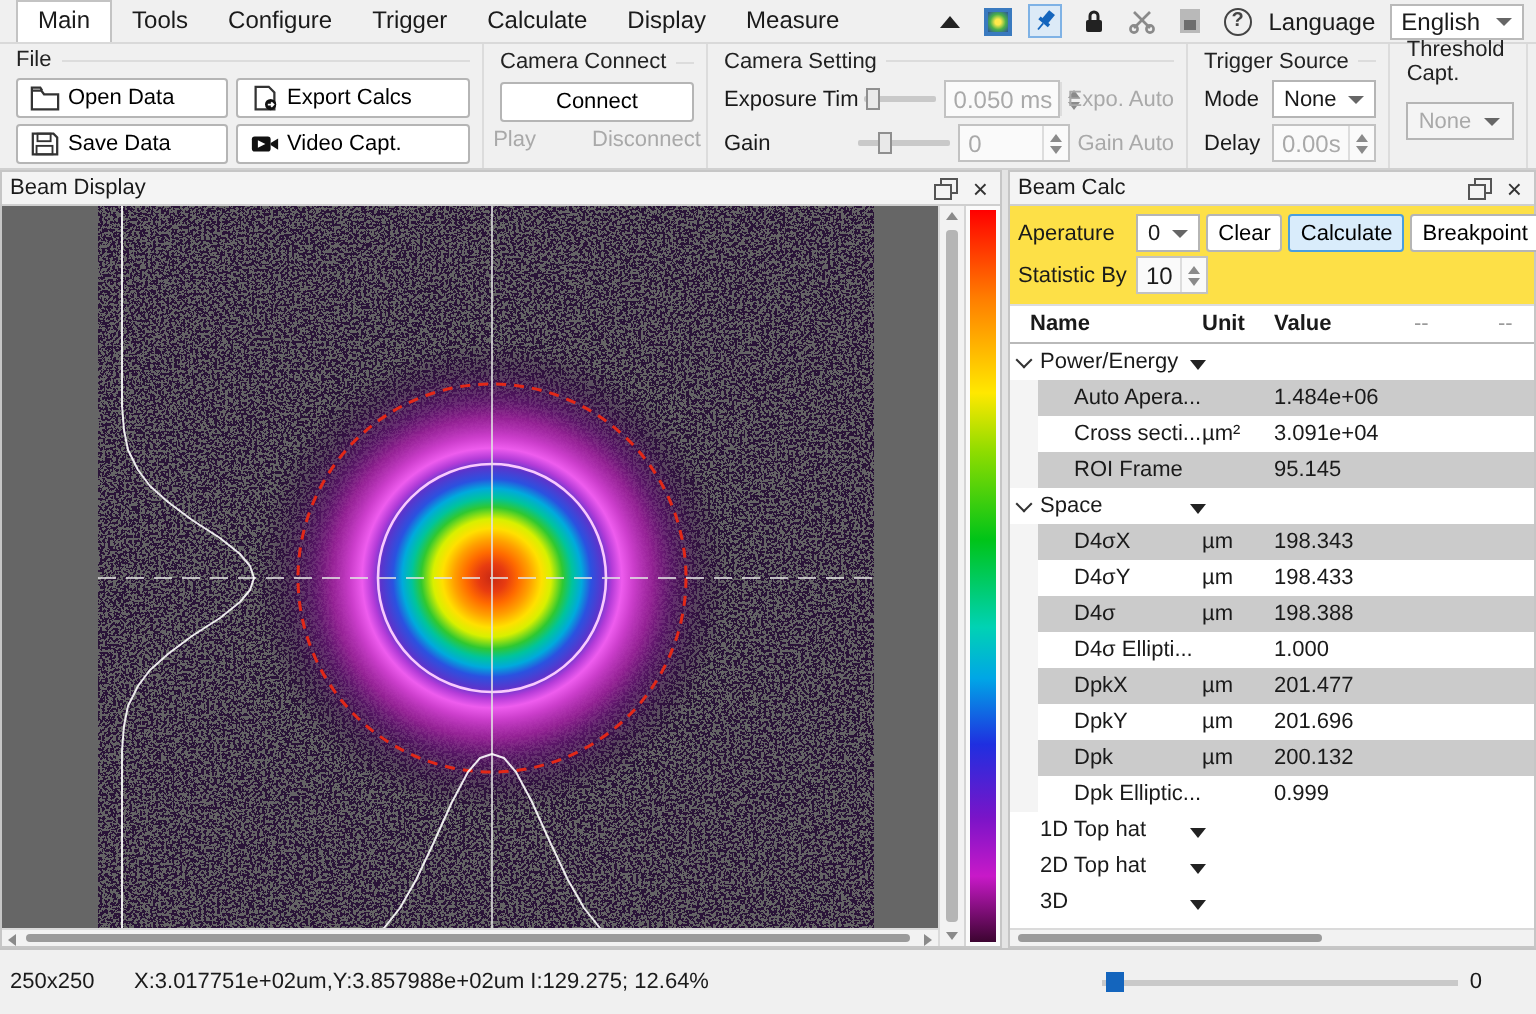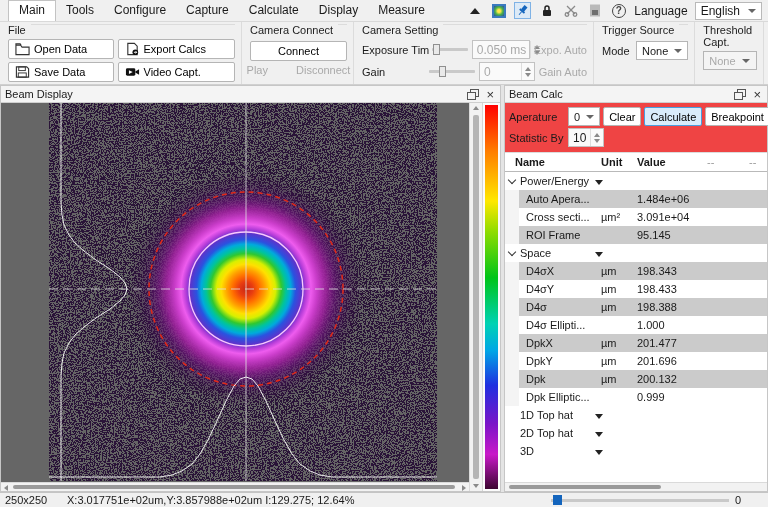--- a/index.html
+++ b/index.html
@@ -16,21 +16,21 @@
   .mb-ic.active-ic{background:#dceaf7;border:1px solid #7fb2e5}
   .tri-up{width:0;height:0;border-left:5px solid transparent;border-right:5px solid transparent;border-bottom:6px solid #222}
   .beamview-ic{width:14px;height:14px;border:2px solid #3a7abf;background:radial-gradient(circle at 50% 50%,#ffe94a 0 20%,#49b04a 55%,#2b4f9e 100%)}
   .helpq{width:14px;height:14px;border:1.4px solid #444;border-radius:50%;font-size:10px;line-height:12px;text-align:center;color:#444;font-weight:bold}
   .lang-combo{border:1px solid #b9b9b9;background:#fff;height:18px;display:flex;align-items:center;gap:8px;padding:0 5px;font-size:12px}
   .chev-dn{width:0;height:0;border-left:4px solid transparent;border-right:4px solid transparent;border-top:4px solid #666}
 
   
   .toolbar{height:63px;background:#f0f0f0;border-bottom:1px solid #d0d0d0;display:flex;font-size:11px}
   .tgroup{padding:2px 6px 3px 8px;border-right:1px solid #dcdcdc;display:flex;flex-direction:column}
-  .gtitle{display:flex;gap:5px;height:14px;color:#222}
+  .gtitle{display:flex;align-items:center;gap:5px;height:14px;color:#222}
   .gline{flex:1;height:1px;background:#dcdcdc}
   .grow{display:flex;align-items:center;gap:4px;margin-top:3px}
   .tbtn{background:#fff;border:1px solid #b5b5b5;border-radius:2px;height:20px;display:flex;align-items:center;gap:4px;padding:0 6px;font-size:11px;cursor:pointer;white-space:nowrap}
   .flatbtn{color:#a9a9a9;padding:0 8px;font-size:11px}
   .lbl{white-space:nowrap}
   .lbl.dis{color:#a9a9a9}
   .slider{width:48px;height:3px;background:#c9c9c9;position:relative;border-radius:1px}
   .slider .handle{position:absolute;top:-4px;width:7px;height:11px;background:#e9e9e9;border:1px solid #8f8f8f}
   .spin{border:1px solid #c2c2c2;background:#fafafa;height:19px;display:flex;align-items:center;font-size:12px}
   .spin .val{padding:0 4px;white-space:nowrap}
@@ -70,58 +70,58 @@
   .vs-ar{position:absolute;left:3px;width:0;height:0}
   .vs-u{top:3px;border-left:3px solid transparent;border-right:3px solid transparent;border-bottom:4px solid #8a8a8a}
   .vs-d{bottom:3px;border-left:3px solid transparent;border-right:3px solid transparent;border-top:4px solid #8a8a8a}
   .colorbar-wrap{width:18px;background:#fbfbfb;border-left:1px solid #d5d5d5;padding:2px 2px}
   .colorbar{width:100%;height:100%;background:linear-gradient(to bottom,#ff0000 0%,#ff7d00 12%,#ffe800 25%,#8fdc00 33%,#00c418 45%,#00d2b4 57%,#00a6e6 64%,#1f2fe0 73%,#7a14c8 83%,#c819c8 91%,#3c0430 100%)}
 
   .gap{width:3px;background:#e4e4e4;flex:none}
 
   
   .beam-calc{flex:1;min-width:0}
-  .bc-controls{background:#ef4444;border-bottom:1px solid #dcdcdc;padding:3px 4px 4px;font-size:11px;flex:none}
+  .bc-controls{background:#fde047;border-bottom:1px solid #dcdcdc;padding:3px 4px 4px;font-size:11px;flex:none}
   .bc-row{display:flex;align-items:center;gap:3px;height:21px}
   .bc-row .lab{width:56px;flex:none}
   .bc-btn{background:#fff;border:1px solid #b5b5b5;border-radius:2px;height:19px;padding:0 5px;font-size:11px;display:flex;align-items:center;cursor:pointer;white-space:nowrap}
   .bc-btn.blue-hl{background:#d9ecfb;border-color:#4a9ede}
   .bc-table{flex:1;background:#fff;overflow:hidden;display:flex;flex-direction:column;font-size:11px}
   .thead{display:grid;grid-template-columns:14px 82px 36px 70px 42px 1fr;height:19px;line-height:19px;border-bottom:1px solid #b9b9b9;background:#fff;font-weight:bold}
   .thead .hname{grid-column:1/3;padding-left:10px}
   .thead .hmuted{color:#9a9a9a;font-weight:normal}
   .trow{height:18px;line-height:18px;cursor:default}
   .trow.item{display:grid;grid-template-columns:14px 82px 36px 70px 42px 1fr}
   .trow.item .c0{background:#f4f4f4}
   .trow.item.shaded{background:#cbcbcb}
-  .trow.item .cname{padding-left:7px;overflow:hidden;white-space:nowrap}
+  .trow.item .cname{padding-left:18px;overflow:hidden;white-space:nowrap}
   .trow.group{display:flex;align-items:center;gap:5px;padding-left:4px;background:#fff}
   .trow.group .gname{min-width:70px}
   .chev{width:6px;height:6px;border-left:1.5px solid #333;border-bottom:1.5px solid #333;transform:rotate(-45deg);margin-top:-3px}
   .tri-blk{width:0;height:0;border-left:4px solid transparent;border-right:4px solid transparent;border-top:5px solid #222;margin-top:2px}
   .bc-bottom{flex:none;height:9px;background:#f2f2f2;border-top:1px solid #dadada;position:relative}
   .bc-bottom .thumb{position:absolute;top:2px;left:4px;width:58%;height:4px;background:#9a9a9a;border-radius:2px}
 
   
-  .statusbar{height:15px;background:#f0f0f0;border-top:1px solid #c4c4c4;display:flex;align-items:center;font-size:11px;padding:0 5px;flex:none}
+  .statusbar{height:33px;background:#f0f0f0;border-top:1px solid #c4c4c4;display:flex;align-items:center;font-size:11px;padding:0 5px;flex:none}
   .st-res{width:62px;flex:none}
   .st-slider{margin-left:auto;width:178px;height:3px;background:#c9c9c9;position:relative;flex:none}
   .st-slider .handle{position:absolute;left:2px;top:-4px;width:9px;height:10px;background:#1465bd}
   .st-zero{width:34px;text-align:right;padding-right:22px;flex:none}
 </style>
 </head>
 <body>
 
 <div class="app">
 
   <div class="menubar">
     <span class="menu-item active">Main</span>
     <span class="menu-item">Tools</span>
     <span class="menu-item">Configure</span>
-    <span class="menu-item">Capture</span>
+    <span class="menu-item">Trigger</span>
     <span class="menu-item">Calculate</span>
     <span class="menu-item">Display</span>
     <span class="menu-item">Measure</span>
     <span class="menubar-right">
       <span class="mb-ic">
           <span class="tri-up"></span>
         </span>
       <span class="mb-ic">
           <span class="beamview-ic"></span>
         </span>
@@ -266,20 +266,30 @@
           <span>Trigger Source</span>
           <span class="gline"></span>
         </div>
       <div class="grow">
         <span class="lbl" style="width:30px">Mode</span>
         <span class="combo" style="flex:1">
             <span>None</span>
             <span class="chev-dn"></span>
           </span>
       </div>
+      <div class="grow">
+        <span class="lbl" style="width:30px">Delay</span>
+        <span class="spin dis" style="flex:1">
+            <span class="val" style="flex:1">0.00s</span>
+            <span class="arrows">
+              <span class="sa-up"></span>
+              <span class="sa-dn"></span>
+            </span>
+          </span>
+      </div>
     </div>
 
     <div class="tgroup" style="width:86px">
       <div class="gtitle">
           <span>Threshold Capt.</span>
           <span class="gline"></span>
         </div>
       <div class="grow" style="margin-top:13px">
         <span class="combo dis" style="flex:1">
             <span>None</span>

